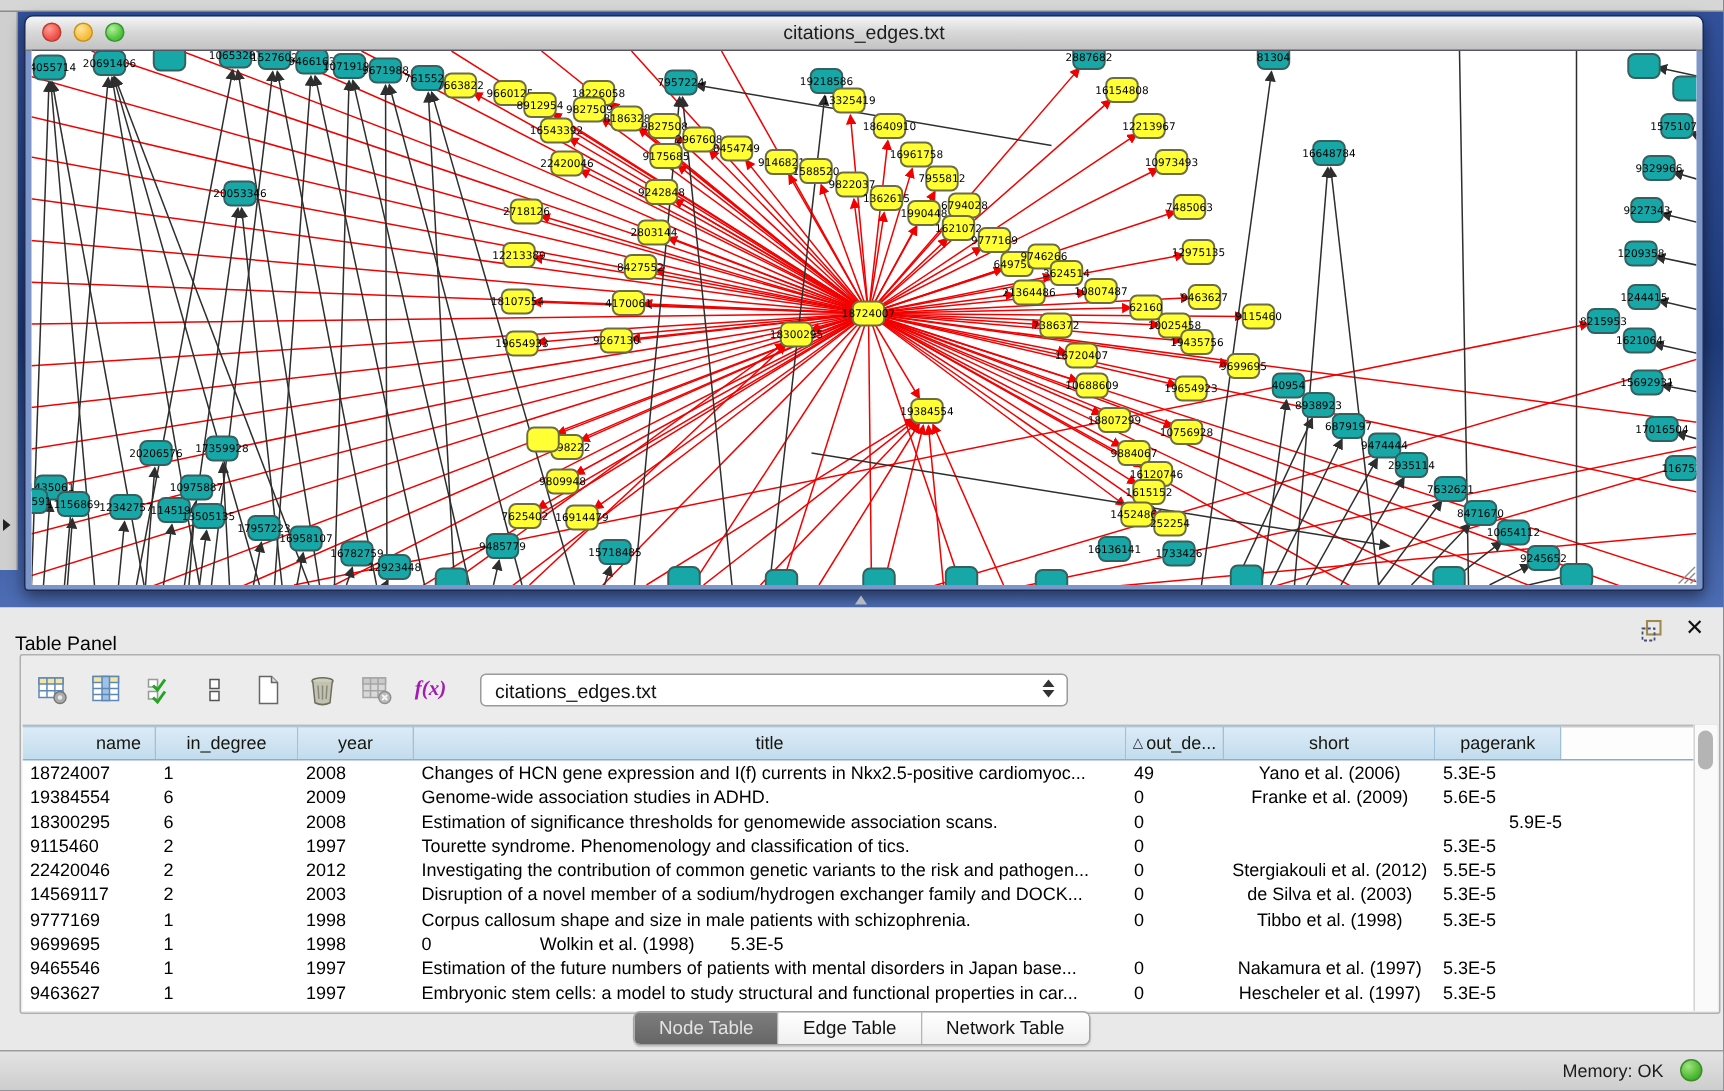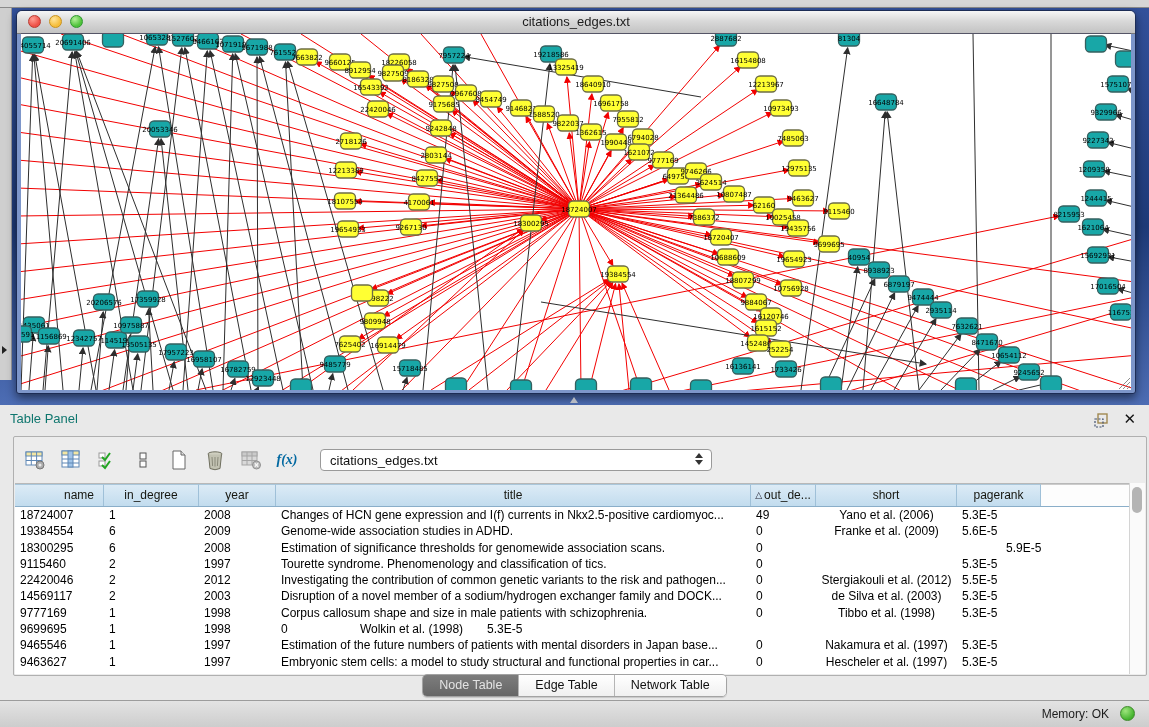--- a/index.html
+++ b/index.html
@@ -20,28 +20,28 @@
               box-shadow:0 4px 10px rgba(0,0,0,.5);}
   .titlebar{position:relative;height:22px;border-radius:5px 5px 0 0;
             background:linear-gradient(#f6f6f6,#d9d9d9 45%,#c3c3c3);border-bottom:1px solid #7a7a7a;}
   .lights{position:absolute;left:11px;top:4px;display:flex;gap:8px;}
   .light{width:13px;height:13px;border-radius:50%;}
   .title-text{position:absolute;left:0;right:0;top:3px;text-align:center;font-size:13px;color:#1d1d1d;}
   .net-canvas{position:absolute;left:4px;top:22px;width:1110px;height:356px;background:#fff;overflow:hidden;border-top:1px solid #556;}
   .net-canvas svg{display:block;}
   
   .table-panel{position:absolute;left:0;top:405px;width:1149px;height:322px;background:#e9e9e9;}
-  .panel-title{position:absolute;left:10px;top:6px;font-size:13px;color:#0f766e;}
+  .panel-title{position:absolute;left:10px;top:16px;font-size:13px;color:#000000;}
   .float-icon{position:absolute;right:40px;top:8px;width:15px;height:15px;}
   .close-icon{position:absolute;right:13px;top:5px;font-size:15px;font-weight:bold;color:#111;line-height:18px;}
   .panel-body{position:absolute;left:13px;top:31px;width:1132px;height:238px;background:#ececec;
               border:1px solid #b0b0b0;border-radius:2px;}
   .tp-toolbar{position:absolute;left:0;top:0;width:100%;height:45px;display:flex;align-items:center;gap:14px;padding-left:10px;box-sizing:border-box;}
   .tbtn{width:22px;height:22px;display:flex;align-items:center;justify-content:center;}
-  .fx{font-family:"Liberation Serif","DejaVu Serif",serif;font-style:italic;font-weight:bold;font-size:14px;color:#0369a1;}
+  .fx{font-family:"Liberation Serif","DejaVu Serif",serif;font-style:italic;font-weight:bold;font-size:14px;color:#a21caf;}
   .combo{position:relative;width:392px;height:22px;background:#fff;border:1px solid #9a9a9a;border-radius:4px;
          font-size:13px;color:#111;line-height:22px;padding-left:9px;box-sizing:border-box;margin-left:8px;}
   .combo-arrows{position:absolute;right:8px;top:3px;display:flex;flex-direction:column;gap:2px;}
   .combo-arrows .up{width:0;height:0;border-left:4px solid transparent;border-right:4px solid transparent;border-bottom:5px solid #333;}
   .combo-arrows .down{width:0;height:0;border-left:4px solid transparent;border-right:4px solid transparent;border-top:5px solid #333;}
   
   .tbl{position:absolute;left:1px;top:46px;right:1px;bottom:1px;background:#fff;border-top:1px solid #b8b8b8;overflow:hidden;}
   .tbl-head{display:flex;height:22px;border-bottom:1px solid #8aaec9;}
   .th{flex:none;box-sizing:border-box;background:linear-gradient(#dcebf6,#c2dcee);
       border-right:1px solid #9fc0d8;border-top:1px solid #aac7db;

